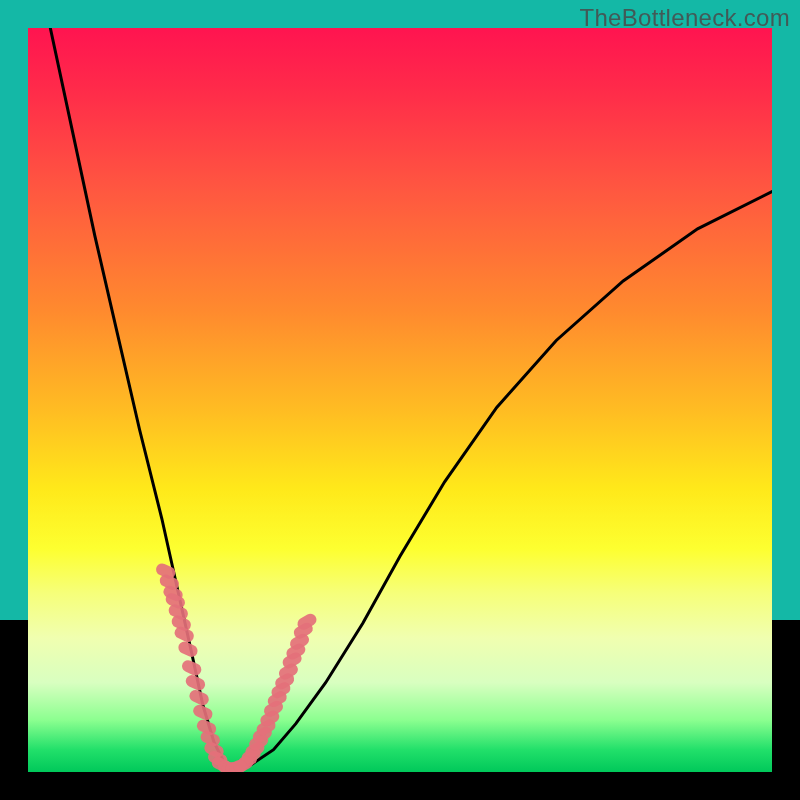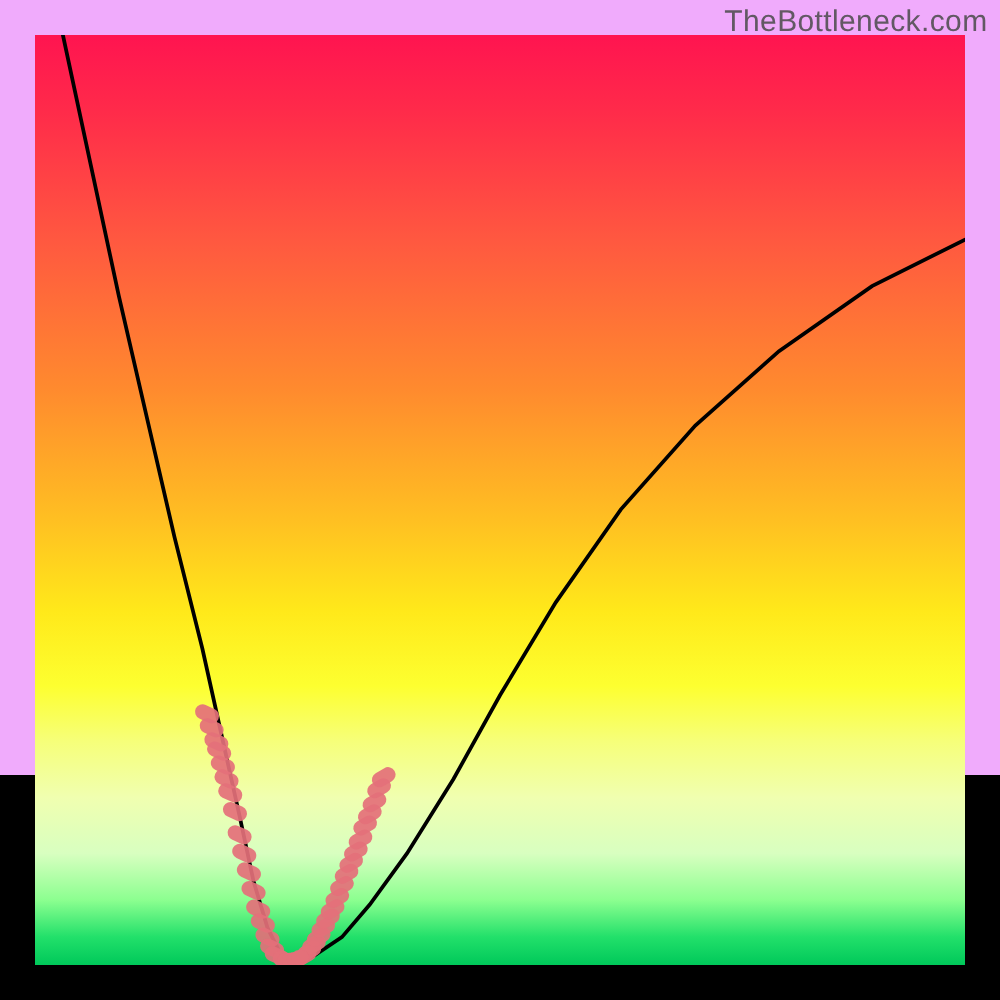--- a/index.html
+++ b/index.html
@@ -10,21 +10,21 @@
     overflow: hidden;
     background: #000;
     font-family: Arial, Helvetica, sans-serif;
   }
   .frame {
     position: absolute;
     top: 0;
     left: 0;
     width: 800px;
     height: 620px;
-    background: #f0abfc;
+    background: #14b8a6;
   }
   .plot-area {
     position: absolute;
     top: 28px;
     left: 28px;
     width: 744px;
     height: 744px;
     
     background: linear-gradient(to bottom,
       #ff1450 0%,

